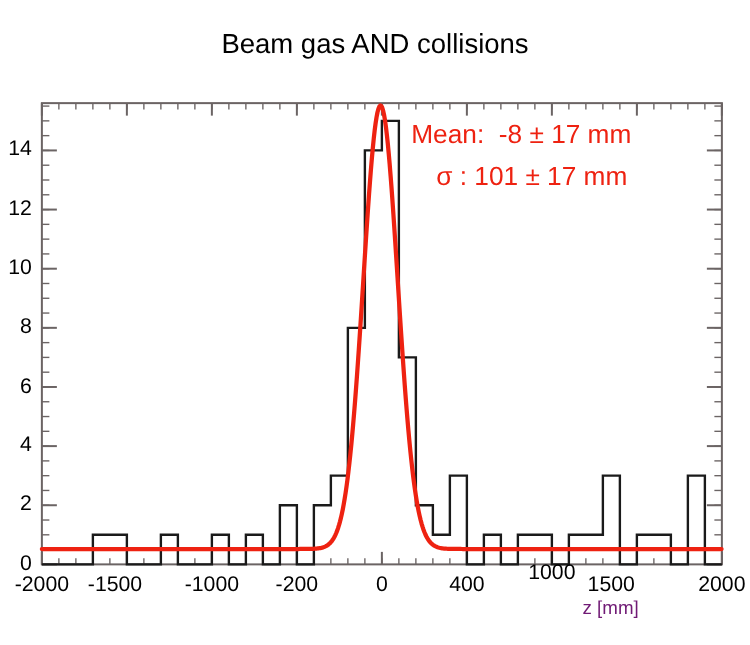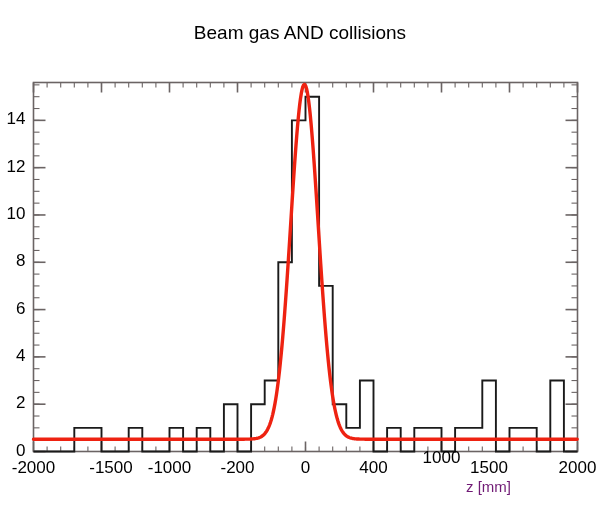--- a/index.html
+++ b/index.html
@@ -20,21 +20,21 @@
     top: 0;
     width: 600px;
     height: 516px;
   }
   #chart-title {
     position: absolute;
     left: 0;
     top: 22px;
     width: 600px;
     text-align: center;
-    font-size: 19px;
+    font-size: 22px;
     color: #000000;
     font-family: "Liberation Sans", sans-serif;
     letter-spacing: 0px;
   }
   #plot-svg {
     position: absolute;
     left: 0;
     top: 0;
   }
   .fit-annotation {
@@ -265,26 +265,28 @@
         <line x1="577.5" y1="120.34615384615381" x2="565.5" y2="120.34615384615381" stroke="#6b6464" stroke-width="1.6"></line>
       </g>
     <g id="histogram-path">
         <path d="M 33.5 451.5 L 47.1 451.5 L 47.1 451.5 L 60.7 451.5 L 60.7 451.5 L 74.3 451.5 L 74.3 427.84615384615387 L 87.9 427.84615384615387 L 87.9 427.84615384615387 L 101.5 427.84615384615387 L 101.5 451.5 L 115.1 451.5 L 115.1 451.5 L 128.7 451.5 L 128.7 427.84615384615387 L 142.3 427.84615384615387 L 142.3 451.5 L 155.9 451.5 L 155.9 451.5 L 169.5 451.5 L 169.5 427.84615384615387 L 183.10000000000002 427.84615384615387 L 183.10000000000002 451.5 L 196.7 451.5 L 196.7 427.84615384615387 L 210.3 427.84615384615387 L 210.3 451.5 L 223.89999999999998 451.5 L 223.89999999999998 404.1923076923077 L 237.5 404.1923076923077 L 237.5 451.5 L 251.10000000000002 451.5 L 251.10000000000002 404.1923076923077 L 264.7 404.1923076923077 L 264.7 380.53846153846155 L 278.3 380.53846153846155 L 278.3 262.2692307692307 L 291.9 262.2692307692307 L 291.9 120.34615384615381 L 305.5 120.34615384615381 L 305.5 96.69230769230768 L 319.1 96.69230769230768 L 319.1 285.9230769230769 L 332.70000000000005 285.9230769230769 L 332.70000000000005 404.1923076923077 L 346.29999999999995 404.1923076923077 L 346.29999999999995 427.84615384615387 L 359.9 427.84615384615387 L 359.9 380.53846153846155 L 373.5 380.53846153846155 L 373.5 451.5 L 387.1 451.5 L 387.1 427.84615384615387 L 400.70000000000005 427.84615384615387 L 400.70000000000005 451.5 L 414.29999999999995 451.5 L 414.29999999999995 427.84615384615387 L 427.9 427.84615384615387 L 427.9 427.84615384615387 L 441.5 427.84615384615387 L 441.5 451.5 L 455.1 451.5 L 455.1 427.84615384615387 L 468.70000000000005 427.84615384615387 L 468.70000000000005 427.84615384615387 L 482.29999999999995 427.84615384615387 L 482.29999999999995 380.53846153846155 L 495.9 380.53846153846155 L 495.9 451.5 L 509.5 451.5 L 509.5 427.84615384615387 L 523.1 427.84615384615387 L 523.1 427.84615384615387 L 536.7 427.84615384615387 L 536.7 451.5 L 550.3 451.5 L 550.3 380.53846153846155 L 563.9 380.53846153846155 L 563.9 451.5 L 577.5 451.5" fill="none" stroke="#1a1a1a" stroke-width="1.9" stroke-linejoin="miter"></path>
       </g>
     <g id="fit-path">
         <polyline points="33.50,439.20 34.25,439.20 35.00,439.20 35.75,439.20 36.50,439.20 37.25,439.20 38.00,439.20 38.75,439.20 39.50,439.20 40.25,439.20 41.00,439.20 41.75,439.20 42.50,439.20 43.25,439.20 44.00,439.20 44.75,439.20 45.50,439.20 46.25,439.20 47.00,439.20 47.75,439.20 48.50,439.20 49.25,439.20 50.00,439.20 50.75,439.20 51.50,439.20 52.25,439.20 53.00,439.20 53.75,439.20 54.50,439.20 55.25,439.20 56.00,439.20 56.75,439.20 57.50,439.20 58.25,439.20 59.00,439.20 59.75,439.20 60.50,439.20 61.25,439.20 62.00,439.20 62.75,439.20 63.50,439.20 64.25,439.20 65.00,439.20 65.75,439.20 66.50,439.20 67.25,439.20 68.00,439.20 68.75,439.20 69.50,439.20 70.25,439.20 71.00,439.20 71.75,439.20 72.50,439.20 73.25,439.20 74.00,439.20 74.75,439.20 75.50,439.20 76.25,439.20 77.00,439.20 77.75,439.20 78.50,439.20 79.25,439.20 80.00,439.20 80.75,439.20 81.50,439.20 82.25,439.20 83.00,439.20 83.75,439.20 84.50,439.20 85.25,439.20 86.00,439.20 86.75,439.20 87.50,439.20 88.25,439.20 89.00,439.20 89.75,439.20 90.50,439.20 91.25,439.20 92.00,439.20 92.75,439.20 93.50,439.20 94.25,439.20 95.00,439.20 95.75,439.20 96.50,439.20 97.25,439.20 98.00,439.20 98.75,439.20 99.50,439.20 100.25,439.20 101.00,439.20 101.75,439.20 102.50,439.20 103.25,439.20 104.00,439.20 104.75,439.20 105.50,439.20 106.25,439.20 107.00,439.20 107.75,439.20 108.50,439.20 109.25,439.20 110.00,439.20 110.75,439.20 111.50,439.20 112.25,439.20 113.00,439.20 113.75,439.20 114.50,439.20 115.25,439.20 116.00,439.20 116.75,439.20 117.50,439.20 118.25,439.20 119.00,439.20 119.75,439.20 120.50,439.20 121.25,439.20 122.00,439.20 122.75,439.20 123.50,439.20 124.25,439.20 125.00,439.20 125.75,439.20 126.50,439.20 127.25,439.20 128.00,439.20 128.75,439.20 129.50,439.20 130.25,439.20 131.00,439.20 131.75,439.20 132.50,439.20 133.25,439.20 134.00,439.20 134.75,439.20 135.50,439.20 136.25,439.20 137.00,439.20 137.75,439.20 138.50,439.20 139.25,439.20 140.00,439.20 140.75,439.20 141.50,439.20 142.25,439.20 143.00,439.20 143.75,439.20 144.50,439.20 145.25,439.20 146.00,439.20 146.75,439.20 147.50,439.20 148.25,439.20 149.00,439.20 149.75,439.20 150.50,439.20 151.25,439.20 152.00,439.20 152.75,439.20 153.50,439.20 154.25,439.20 155.00,439.20 155.75,439.20 156.50,439.20 157.25,439.20 158.00,439.20 158.75,439.20 159.50,439.20 160.25,439.20 161.00,439.20 161.75,439.20 162.50,439.20 163.25,439.20 164.00,439.20 164.75,439.20 165.50,439.20 166.25,439.20 167.00,439.20 167.75,439.20 168.50,439.20 169.25,439.20 170.00,439.20 170.75,439.20 171.50,439.20 172.25,439.20 173.00,439.20 173.75,439.20 174.50,439.20 175.25,439.20 176.00,439.20 176.75,439.20 177.50,439.20 178.25,439.20 179.00,439.20 179.75,439.20 180.50,439.20 181.25,439.20 182.00,439.20 182.75,439.20 183.50,439.20 184.25,439.20 185.00,439.20 185.75,439.20 186.50,439.20 187.25,439.20 188.00,439.20 188.75,439.20 189.50,439.20 190.25,439.20 191.00,439.20 191.75,439.20 192.50,439.20 193.25,439.20 194.00,439.20 194.75,439.20 195.50,439.20 196.25,439.20 197.00,439.20 197.75,439.20 198.50,439.20 199.25,439.20 200.00,439.20 200.75,439.20 201.50,439.20 202.25,439.20 203.00,439.20 203.75,439.20 204.50,439.20 205.25,439.20 206.00,439.20 206.75,439.20 207.50,439.20 208.25,439.20 209.00,439.20 209.75,439.20 210.50,439.20 211.25,439.20 212.00,439.20 212.75,439.20 213.50,439.20 214.25,439.20 215.00,439.20 215.75,439.20 216.50,439.20 217.25,439.20 218.00,439.20 218.75,439.20 219.50,439.20 220.25,439.20 221.00,439.20 221.75,439.20 222.50,439.20 223.25,439.20 224.00,439.20 224.75,439.20 225.50,439.20 226.25,439.20 227.00,439.20 227.75,439.20 228.50,439.20 229.25,439.20 230.00,439.20 230.75,439.20 231.50,439.20 232.25,439.20 233.00,439.20 233.75,439.20 234.50,439.20 235.25,439.20 236.00,439.20 236.75,439.20 237.50,439.20 238.25,439.20 239.00,439.20 239.75,439.19 240.50,439.19 241.25,439.19 242.00,439.19 242.75,439.19 243.50,439.18 244.25,439.18 245.00,439.17 245.75,439.16 246.50,439.15 247.25,439.14 248.00,439.12 248.75,439.10 249.50,439.08 250.25,439.05 251.00,439.02 251.75,438.97 252.50,438.92 253.25,438.86 254.00,438.78 254.75,438.69 255.50,438.57 256.25,438.44 257.00,438.28 257.75,438.09 258.50,437.87 259.25,437.61 260.00,437.29 260.75,436.93 261.50,436.50 262.25,436.01 263.00,435.43 263.75,434.76 264.50,433.99 265.25,433.11 266.00,432.09 266.75,430.93 267.50,429.61 268.25,428.11 269.00,426.41 269.75,424.50 270.50,422.36 271.25,419.95 272.00,417.27 272.75,414.30 273.50,411.00 274.25,407.36 275.00,403.36 275.75,398.97 276.50,394.18 277.25,388.98 278.00,383.34 278.75,377.24 279.50,370.69 280.25,363.67 281.00,356.18 281.75,348.22 282.50,339.79 283.25,330.91 284.00,321.58 284.75,311.83 285.50,301.68 286.25,291.17 287.00,280.32 287.75,269.19 288.50,257.82 289.25,246.26 290.00,234.58 290.75,222.84 291.50,211.10 292.25,199.45 293.00,187.95 293.75,176.68 294.50,165.72 295.25,155.16 296.00,145.06 296.75,135.51 297.50,126.59 298.25,118.36 299.00,110.89 299.75,104.25 300.50,98.49 301.25,93.67 302.00,89.82 302.75,86.98 303.50,85.17 304.25,84.42 305.00,84.72 305.75,86.07 306.50,88.47 307.25,91.89 308.00,96.29 308.75,101.65 309.50,107.92 310.25,115.03 311.00,122.94 311.75,131.57 312.50,140.86 313.25,150.73 314.00,161.11 314.75,171.90 315.50,183.05 316.25,194.46 317.00,206.06 317.75,217.76 318.50,229.51 319.25,241.23 320.00,252.84 320.75,264.30 321.50,275.54 322.25,286.52 323.00,297.18 323.75,307.49 324.50,317.42 325.25,326.93 326.00,336.01 326.75,344.64 327.50,352.80 328.25,360.50 329.00,367.72 329.75,374.47 330.50,380.76 331.25,386.59 332.00,391.99 332.75,396.95 333.50,401.51 334.25,405.68 335.00,409.47 335.75,412.91 336.50,416.03 337.25,418.83 338.00,421.35 338.75,423.61 339.50,425.62 340.25,427.40 341.00,428.98 341.75,430.38 342.50,431.61 343.25,432.68 344.00,433.62 344.75,434.44 345.50,435.15 346.25,435.77 347.00,436.30 347.75,436.75 348.50,437.14 349.25,437.48 350.00,437.76 350.75,438.00 351.50,438.20 352.25,438.38 353.00,438.52 353.75,438.64 354.50,438.74 355.25,438.82 356.00,438.89 356.75,438.95 357.50,439.00 358.25,439.04 359.00,439.07 359.75,439.09 360.50,439.11 361.25,439.13 362.00,439.15 362.75,439.16 363.50,439.17 364.25,439.17 365.00,439.18 365.75,439.18 366.50,439.19 367.25,439.19 368.00,439.19 368.75,439.19 369.50,439.20 370.25,439.20 371.00,439.20 371.75,439.20 372.50,439.20 373.25,439.20 374.00,439.20 374.75,439.20 375.50,439.20 376.25,439.20 377.00,439.20 377.75,439.20 378.50,439.20 379.25,439.20 380.00,439.20 380.75,439.20 381.50,439.20 382.25,439.20 383.00,439.20 383.75,439.20 384.50,439.20 385.25,439.20 386.00,439.20 386.75,439.20 387.50,439.20 388.25,439.20 389.00,439.20 389.75,439.20 390.50,439.20 391.25,439.20 392.00,439.20 392.75,439.20 393.50,439.20 394.25,439.20 395.00,439.20 395.75,439.20 396.50,439.20 397.25,439.20 398.00,439.20 398.75,439.20 399.50,439.20 400.25,439.20 401.00,439.20 401.75,439.20 402.50,439.20 403.25,439.20 404.00,439.20 404.75,439.20 405.50,439.20 406.25,439.20 407.00,439.20 407.75,439.20 408.50,439.20 409.25,439.20 410.00,439.20 410.75,439.20 411.50,439.20 412.25,439.20 413.00,439.20 413.75,439.20 414.50,439.20 415.25,439.20 416.00,439.20 416.75,439.20 417.50,439.20 418.25,439.20 419.00,439.20 419.75,439.20 420.50,439.20 421.25,439.20 422.00,439.20 422.75,439.20 423.50,439.20 424.25,439.20 425.00,439.20 425.75,439.20 426.50,439.20 427.25,439.20 428.00,439.20 428.75,439.20 429.50,439.20 430.25,439.20 431.00,439.20 431.75,439.20 432.50,439.20 433.25,439.20 434.00,439.20 434.75,439.20 435.50,439.20 436.25,439.20 437.00,439.20 437.75,439.20 438.50,439.20 439.25,439.20 440.00,439.20 440.75,439.20 441.50,439.20 442.25,439.20 443.00,439.20 443.75,439.20 444.50,439.20 445.25,439.20 446.00,439.20 446.75,439.20 447.50,439.20 448.25,439.20 449.00,439.20 449.75,439.20 450.50,439.20 451.25,439.20 452.00,439.20 452.75,439.20 453.50,439.20 454.25,439.20 455.00,439.20 455.75,439.20 456.50,439.20 457.25,439.20 458.00,439.20 458.75,439.20 459.50,439.20 460.25,439.20 461.00,439.20 461.75,439.20 462.50,439.20 463.25,439.20 464.00,439.20 464.75,439.20 465.50,439.20 466.25,439.20 467.00,439.20 467.75,439.20 468.50,439.20 469.25,439.20 470.00,439.20 470.75,439.20 471.50,439.20 472.25,439.20 473.00,439.20 473.75,439.20 474.50,439.20 475.25,439.20 476.00,439.20 476.75,439.20 477.50,439.20 478.25,439.20 479.00,439.20 479.75,439.20 480.50,439.20 481.25,439.20 482.00,439.20 482.75,439.20 483.50,439.20 484.25,439.20 485.00,439.20 485.75,439.20 486.50,439.20 487.25,439.20 488.00,439.20 488.75,439.20 489.50,439.20 490.25,439.20 491.00,439.20 491.75,439.20 492.50,439.20 493.25,439.20 494.00,439.20 494.75,439.20 495.50,439.20 496.25,439.20 497.00,439.20 497.75,439.20 498.50,439.20 499.25,439.20 500.00,439.20 500.75,439.20 501.50,439.20 502.25,439.20 503.00,439.20 503.75,439.20 504.50,439.20 505.25,439.20 506.00,439.20 506.75,439.20 507.50,439.20 508.25,439.20 509.00,439.20 509.75,439.20 510.50,439.20 511.25,439.20 512.00,439.20 512.75,439.20 513.50,439.20 514.25,439.20 515.00,439.20 515.75,439.20 516.50,439.20 517.25,439.20 518.00,439.20 518.75,439.20 519.50,439.20 520.25,439.20 521.00,439.20 521.75,439.20 522.50,439.20 523.25,439.20 524.00,439.20 524.75,439.20 525.50,439.20 526.25,439.20 527.00,439.20 527.75,439.20 528.50,439.20 529.25,439.20 530.00,439.20 530.75,439.20 531.50,439.20 532.25,439.20 533.00,439.20 533.75,439.20 534.50,439.20 535.25,439.20 536.00,439.20 536.75,439.20 537.50,439.20 538.25,439.20 539.00,439.20 539.75,439.20 540.50,439.20 541.25,439.20 542.00,439.20 542.75,439.20 543.50,439.20 544.25,439.20 545.00,439.20 545.75,439.20 546.50,439.20 547.25,439.20 548.00,439.20 548.75,439.20 549.50,439.20 550.25,439.20 551.00,439.20 551.75,439.20 552.50,439.20 553.25,439.20 554.00,439.20 554.75,439.20 555.50,439.20 556.25,439.20 557.00,439.20 557.75,439.20 558.50,439.20 559.25,439.20 560.00,439.20 560.75,439.20 561.50,439.20 562.25,439.20 563.00,439.20 563.75,439.20 564.50,439.20 565.25,439.20 566.00,439.20 566.75,439.20 567.50,439.20 568.25,439.20 569.00,439.20 569.75,439.20 570.50,439.20 571.25,439.20 572.00,439.20 572.75,439.20 573.50,439.20 574.25,439.20 575.00,439.20 575.75,439.20 576.50,439.20 577.25,439.20" fill="none" stroke="#ee2211" stroke-width="3.4" stroke-linejoin="round" stroke-linecap="round"></polyline>
       </g>
   </svg>
 
+  <div class="fit-annotation" id="annot-mean">Mean:  -8 ± 17 mm</div>
+  <div class="fit-annotation" id="annot-sigma">σ : 101 ± 17 mm</div>
 
   <div id="xaxis-title">z [mm]</div>
 
   <div id="xtick-labels">
       <div class="tick-label-x" style="left: -6.5px; top: 457.5px; width: 80px;">-2000</div>
-      <div class="tick-label-x" style="left: 71px; top: 457.5px; width: 80px; text-align: center;">-1500</div>
+      <div class="tick-label-x" style="left: 52px; top: 457.5px; width: 80px; text-align: center;">-1500</div>
       <div class="tick-label-x" style="left: 129.5px; top: 457.5px; width: 80px;">-1000</div>
       <div class="tick-label-x" style="left: 197.5px; top: 457.5px; width: 80px;">-200</div>
       <div class="tick-label-x" style="left: 265.5px; top: 457.5px; width: 80px;">0</div>
       <div class="tick-label-x" style="left: 333.5px; top: 457.5px; width: 80px;">400</div>
       <div class="tick-label-x" style="left: 401.5px; top: 448px; width: 80px;">1000</div>
       <div class="tick-label-x" style="left: 449px; top: 457.5px; width: 80px;">1500</div>
       <div class="tick-label-x" style="left: 537.5px; top: 457.5px; width: 80px;">2000</div>
     </div>
   <div id="ytick-labels">
       <div class="tick-label-y" style="left: -22.5px; top: 440.5px; width: 48px;">0</div>

